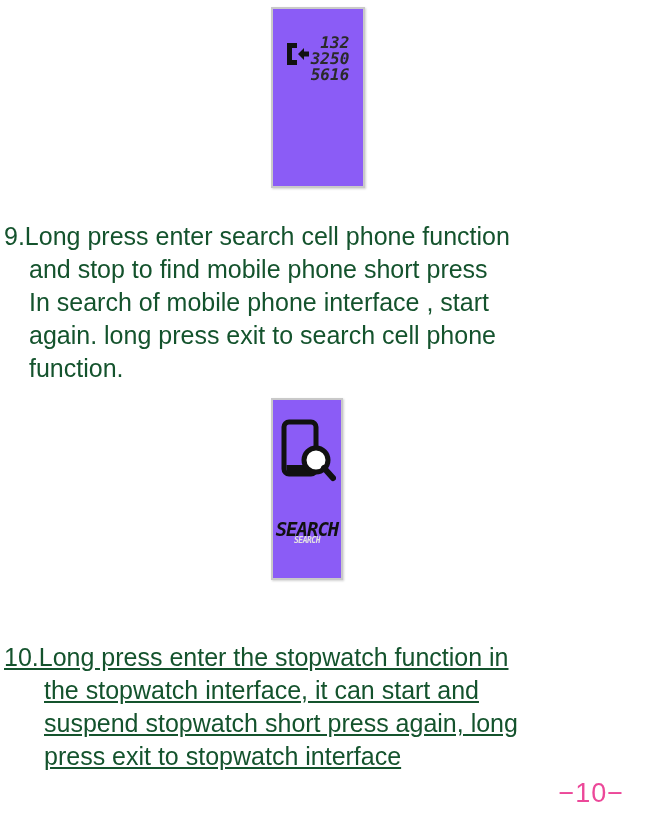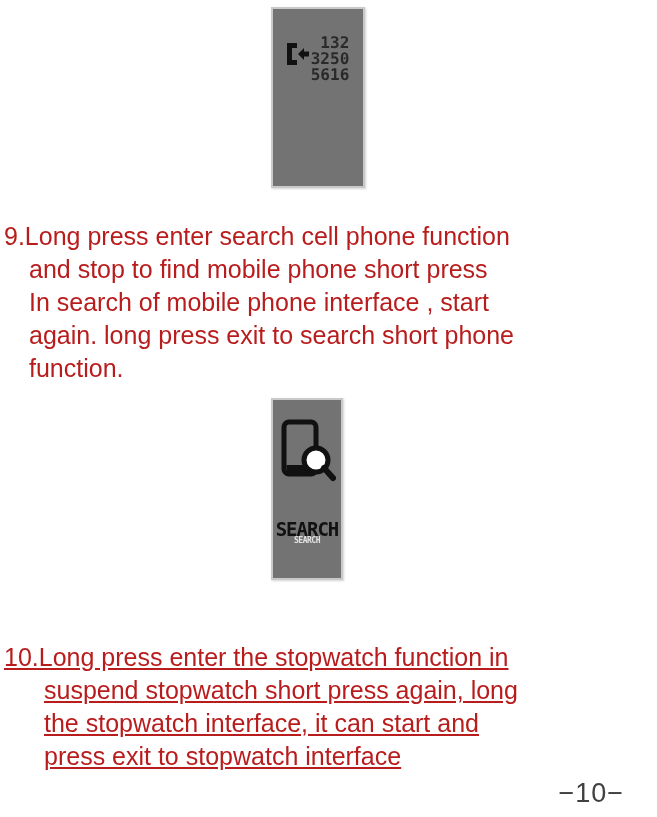--- a/index.html
+++ b/index.html
@@ -12,24 +12,25 @@
     height: 817px;
     position: relative;
     font-family: "Liberation Sans", sans-serif;
     color: #1a1a1a;
     overflow: hidden;
   }
 
   
   .screen-box {
     position: absolute;
-    background: #737373;
+    background: #8b5cf6;
     border: 2px solid #c9c9c9;
     box-sizing: border-box;
     box-shadow: 1px 1px 2px rgba(0,0,0,0.18);
+    font-style: italic;
   }
   #screen-call {
     left: 271px;
     top: 7px;
     width: 94px;
     height: 181px;
   }
   #screen-search {
     left: 271px;
     top: 398px;
@@ -97,21 +98,21 @@
     font-family: "DejaVu Sans Mono", monospace;
     font-size: 8px;
     font-weight: 700;
     letter-spacing: -0.5px;
     color: #e2e2e2;
   }
 
   
   .instruction {
     position: absolute;
-    color: #b91c1c;
+    color: #14532d;
     font-size: 25px;
     line-height: 33px;
   }
   #instruction-9 {
     left: 4px;
     top: 220px;
     width: 616px;
   }
   #instruction-10 {
     left: 4px;
@@ -124,21 +125,21 @@
   }
   .inst-line.hang1 { padding-left: 25px; }
   .inst-line.hang2 { padding-left: 40px; }
 
   
   #page-number {
     position: absolute;
     right: 33px;
     top: 778px;
     font-size: 27px;
-    color: #404040;
+    color: #ec4899;
     letter-spacing: 1px;
   }
 </style>
 </head>
 <body>
 
 <div class="screen-box" id="screen-call">
   <div class="call-row">
     <svg class="handset-icon" viewBox="0 0 22 26">
 
@@ -153,39 +154,39 @@
       <div>3250</div>
       <div>5616</div>
     </div>
   </div>
 </div>
 
 <div class="instruction" id="instruction-9">
   <div class="inst-line">9.Long press enter search cell phone function</div>
   <div class="inst-line hang1">and stop to find mobile phone short press</div>
   <div class="inst-line hang1">In search of mobile phone interface , start</div>
-  <div class="inst-line hang1">again. long press exit to search short phone</div>
+  <div class="inst-line hang1">again. long press exit to search cell phone</div>
   <div class="inst-line hang1">function.</div>
 </div>
 
 <div class="screen-box" id="screen-search">
   <svg class="search-glyph" viewBox="0 0 58 70">
 
     <rect x="6" y="4" width="32" height="52" rx="5" ry="5" fill="none" stroke="#111111" stroke-width="5"></rect>
 
     <path d="M8.5 47 H35.5 V51 a4 4 0 0 1 -4 4 H12.5 a4 4 0 0 1 -4 -4 Z" fill="#111111"></path>
 
     <circle cx="38" cy="42" r="12" fill="#ffffff" stroke="#111111" stroke-width="5"></circle>
 
     <line x1="46" y1="50" x2="55" y2="60" stroke="#111111" stroke-width="6" stroke-linecap="round"></line>
   </svg>
   <div class="search-label">SEARCH</div>
   <div class="search-label-ghost">SEARCH</div>
 </div>
 
 <div class="instruction" id="instruction-10">
   <div class="inst-line">10.Long press enter the stopwatch function in</div>
+  <div class="inst-line hang2">the stopwatch interface, it can start and</div>
   <div class="inst-line hang2">suspend stopwatch short press again, long</div>
-  <div class="inst-line hang2">the stopwatch interface, it can start and</div>
   <div class="inst-line hang2">press exit to stopwatch interface</div>
 </div>
 
 <div id="page-number">−10−</div>
 
 </body></html>

